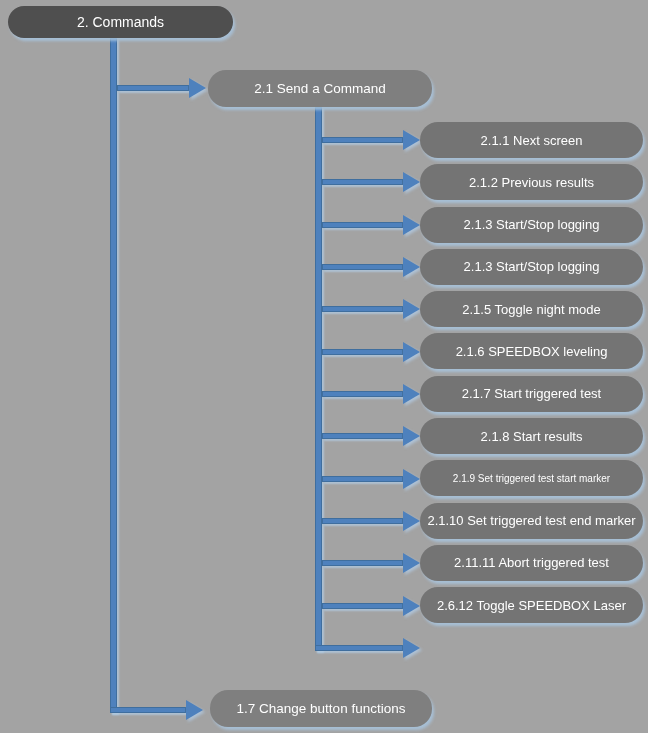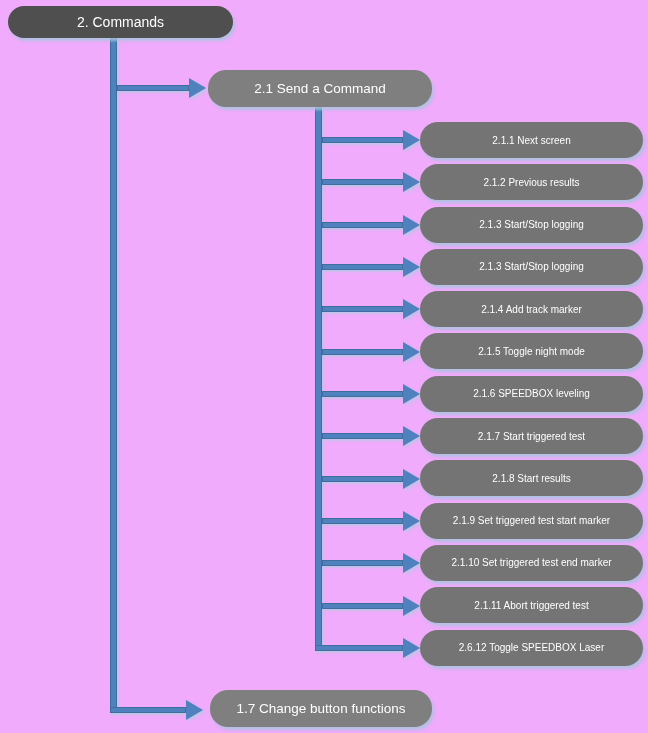--- a/index.html
+++ b/index.html
@@ -5,21 +5,21 @@
   html, body {
     margin: 0;
     padding: 0;
     background: #ffffff;
     font-family: "Liberation Sans", sans-serif;
   }
   .canvas {
     position: relative;
     width: 648px;
     height: 733px;
-    background: #f0abfc;
+    background: #a3a3a3;
     overflow: hidden;
   }
   .node {
     position: absolute;
     display: flex;
     align-items: center;
     justify-content: center;
     text-align: center;
     color: #ffffff;
     border-radius: 18px;
@@ -41,21 +41,21 @@
   .node.b22 { left: 210px; top: 690px; width: 222px; height: 37px; }
   .leaves {
     position: absolute;
     left: 420px; top: 122px; width: 223px;
   }
   .node.leaf {
     position: relative;
     width: 223px; height: 36px;
     margin-bottom: 6.3px;
     background: #747474;
-    font-size: 10px;
+    font-size: 13px;
     line-height: 15px;
   }
   .node.leaf.small { font-size: 10px; }
   
   .vline, .shaft {
     position: absolute;
     background: #4e81bd;
     box-shadow: inset 0 0 0 1px #3f6e9e, 2px 2px 2px rgba(178,203,227,0.75);
   }
   .vline { width: 7px; }
@@ -116,24 +116,23 @@
 
   <div class="node lvl2 b21">2.1 Send a Command</div>
 
   <div class="node lvl2 b22">1.7 Change button functions</div>
 
   <div class="leaves">
     <div class="node leaf">2.1.1 Next screen</div>
     <div class="node leaf">2.1.2 Previous results</div>
     <div class="node leaf">2.1.3 Start/Stop logging</div>
     <div class="node leaf">2.1.3 Start/Stop logging</div>
-    <div class="node leaf">2.1.4 Add track marker</div>
     <div class="node leaf">2.1.5 Toggle night mode</div>
     <div class="node leaf">2.1.6 SPEEDBOX leveling</div>
     <div class="node leaf">2.1.7 Start triggered test</div>
     <div class="node leaf">2.1.8 Start results</div>
     <div class="node leaf small">2.1.9 Set triggered test start marker</div>
     <div class="node leaf">2.1.10 Set triggered test end marker</div>
-    <div class="node leaf">2.1.11 Abort triggered test</div>
+    <div class="node leaf">2.11.11 Abort triggered test</div>
     <div class="node leaf">2.6.12 Toggle SPEEDBOX Laser</div>
   </div>
 
 </div>
 
 </body></html>

